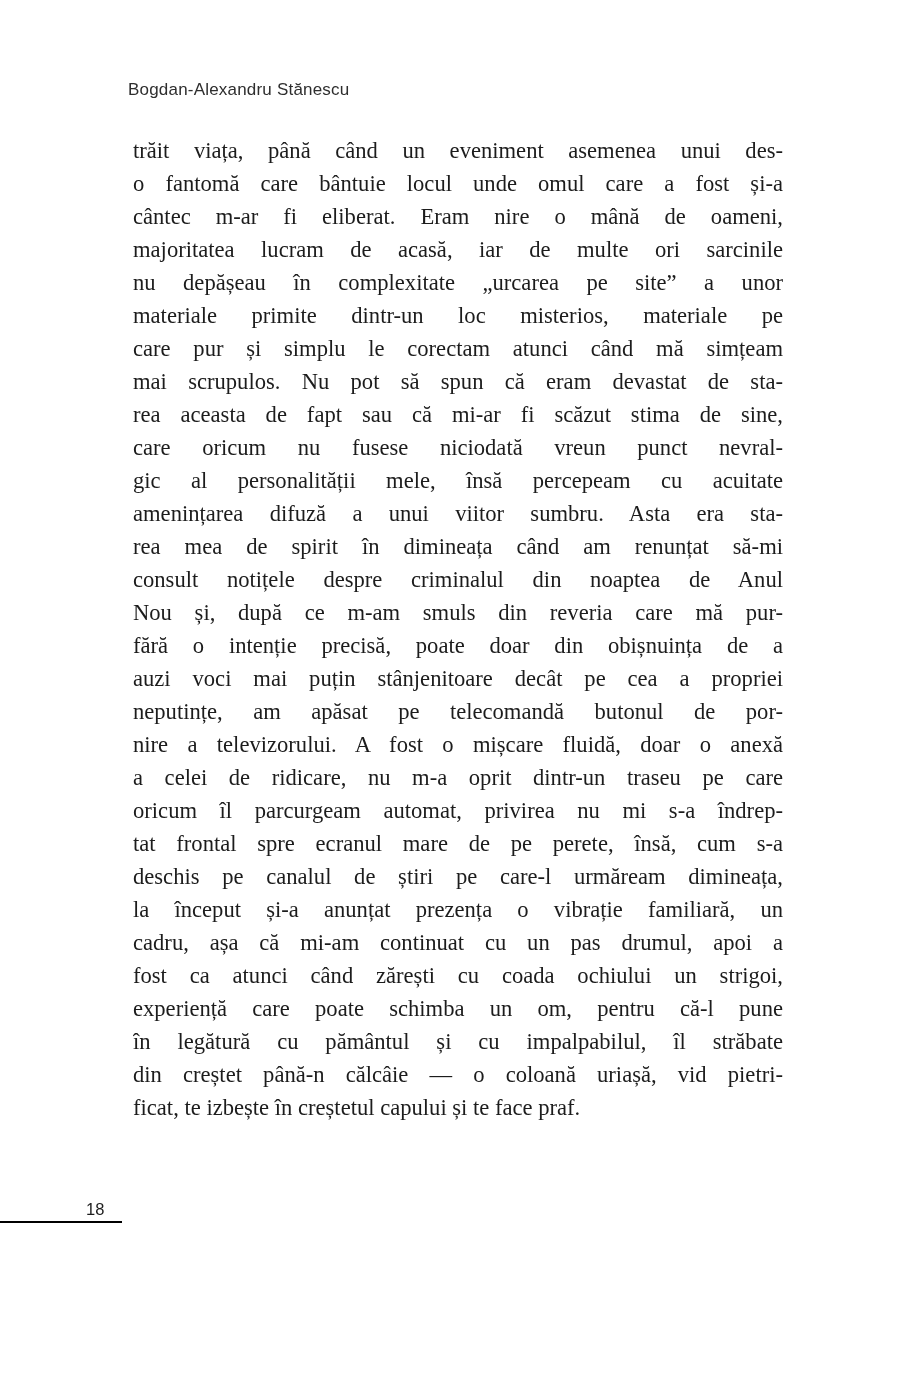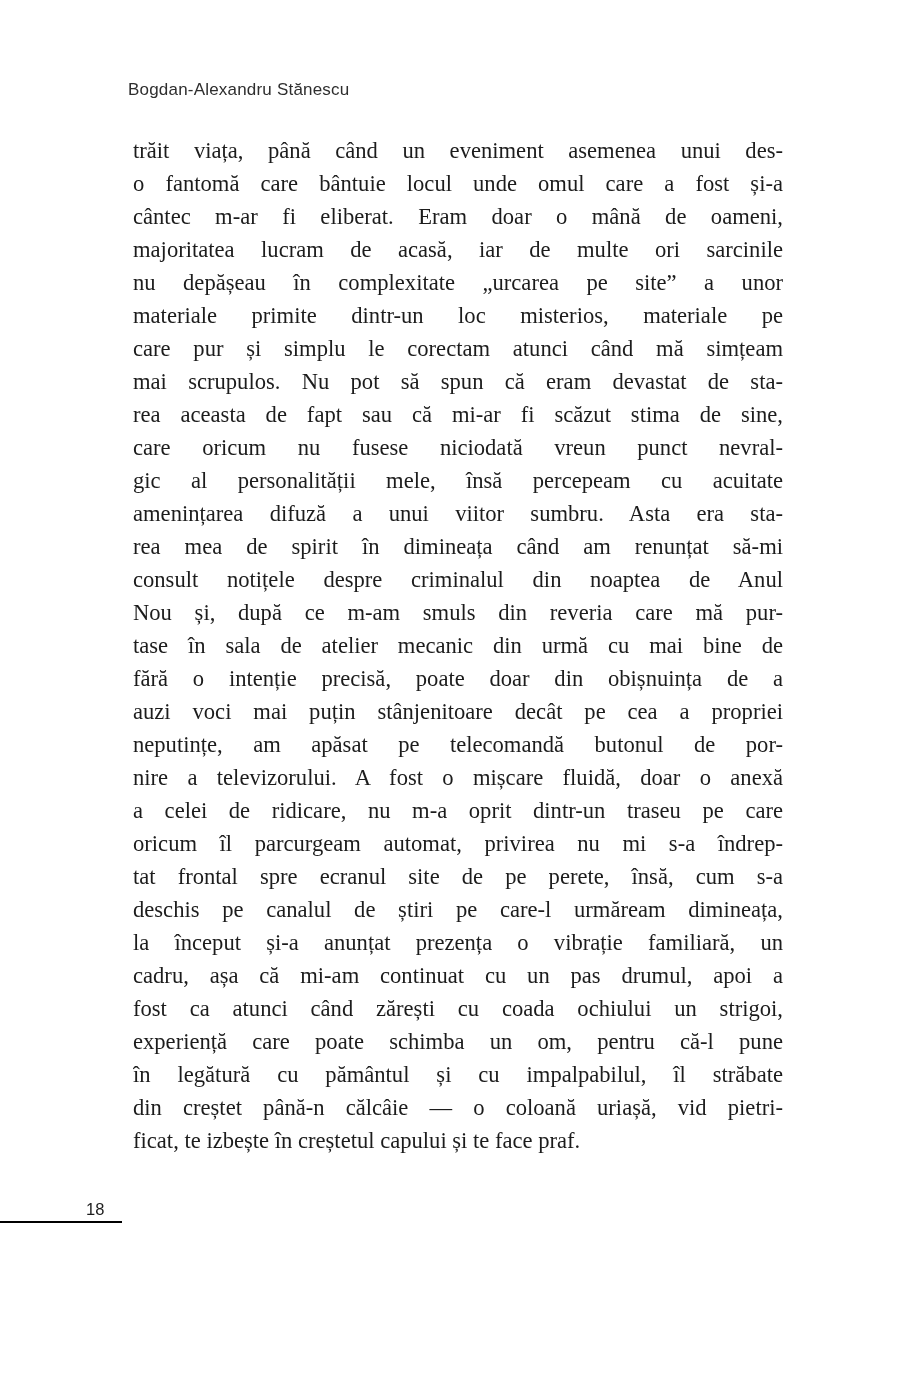--- a/index.html
+++ b/index.html
@@ -67,41 +67,40 @@
 </style>
 </head>
 <body>
 
 <div class="page">
   <div class="running-header">Bogdan-Alexandru Stănescu</div>
 
   <div class="body-text">
       <div class="line">trăit viața, până când un eveniment asemenea unui des-</div>
       <div class="line">o fantomă care bântuie locul unde omul care a fost și-a</div>
-      <div class="line">cântec m-ar fi eliberat. Eram doar o mână de oameni,</div>
+      <div class="line">cântec m-ar fi eliberat. Eram nire o mână de oameni,</div>
       <div class="line">majoritatea lucram de acasă, iar de multe ori sarcinile</div>
       <div class="line">nu depășeau în complexitate „urcarea pe site” a unor</div>
       <div class="line">materiale primite dintr-un loc misterios, materiale pe</div>
       <div class="line">care pur și simplu le corectam atunci când mă simțeam</div>
       <div class="line">mai scrupulos. Nu pot să spun că eram devastat de sta-</div>
       <div class="line">rea aceasta de fapt sau că mi-ar fi scăzut stima de sine,</div>
       <div class="line">care oricum nu fusese niciodată vreun punct nevral-</div>
       <div class="line">gic al personalității mele, însă percepeam cu acuitate</div>
       <div class="line">amenințarea difuză a unui viitor sumbru. Asta era sta-</div>
       <div class="line">rea mea de spirit în dimineața când am renunțat să-mi</div>
       <div class="line">consult notițele despre criminalul din noaptea de Anul</div>
       <div class="line">Nou și, după ce m-am smuls din reveria care mă pur-</div>
-      <div class="line">tase în sala de atelier mecanic din urmă cu mai bine de</div>
       <div class="line">fără o intenție precisă, poate doar din obișnuința de a</div>
       <div class="line">auzi voci mai puțin stânjenitoare decât pe cea a propriei</div>
       <div class="line">neputințe, am apăsat pe telecomandă butonul de por-</div>
       <div class="line">nire a televizorului. A fost o mișcare fluidă, doar o anexă</div>
       <div class="line">a celei de ridicare, nu m-a oprit dintr-un traseu pe care</div>
       <div class="line">oricum îl parcurgeam automat, privirea nu mi s-a îndrep-</div>
-      <div class="line">tat frontal spre ecranul site de pe perete, însă, cum s-a</div>
+      <div class="line">tat frontal spre ecranul mare de pe perete, însă, cum s-a</div>
       <div class="line">deschis pe canalul de știri pe care-l urmăream dimineața,</div>
       <div class="line">la început și-a anunțat prezența o vibrație familiară, un</div>
       <div class="line">cadru, așa că mi-am continuat cu un pas drumul, apoi a</div>
       <div class="line">fost ca atunci când zărești cu coada ochiului un strigoi,</div>
       <div class="line">experiență care poate schimba un om, pentru că-l pune</div>
       <div class="line">în legătură cu pământul și cu impalpabilul, îl străbate</div>
       <div class="line">din creștet până-n călcâie — o coloană uriașă, vid pietri-</div>
       <div class="line last">ficat, te izbește în creștetul capului și te face praf.</div>
     </div>
 

